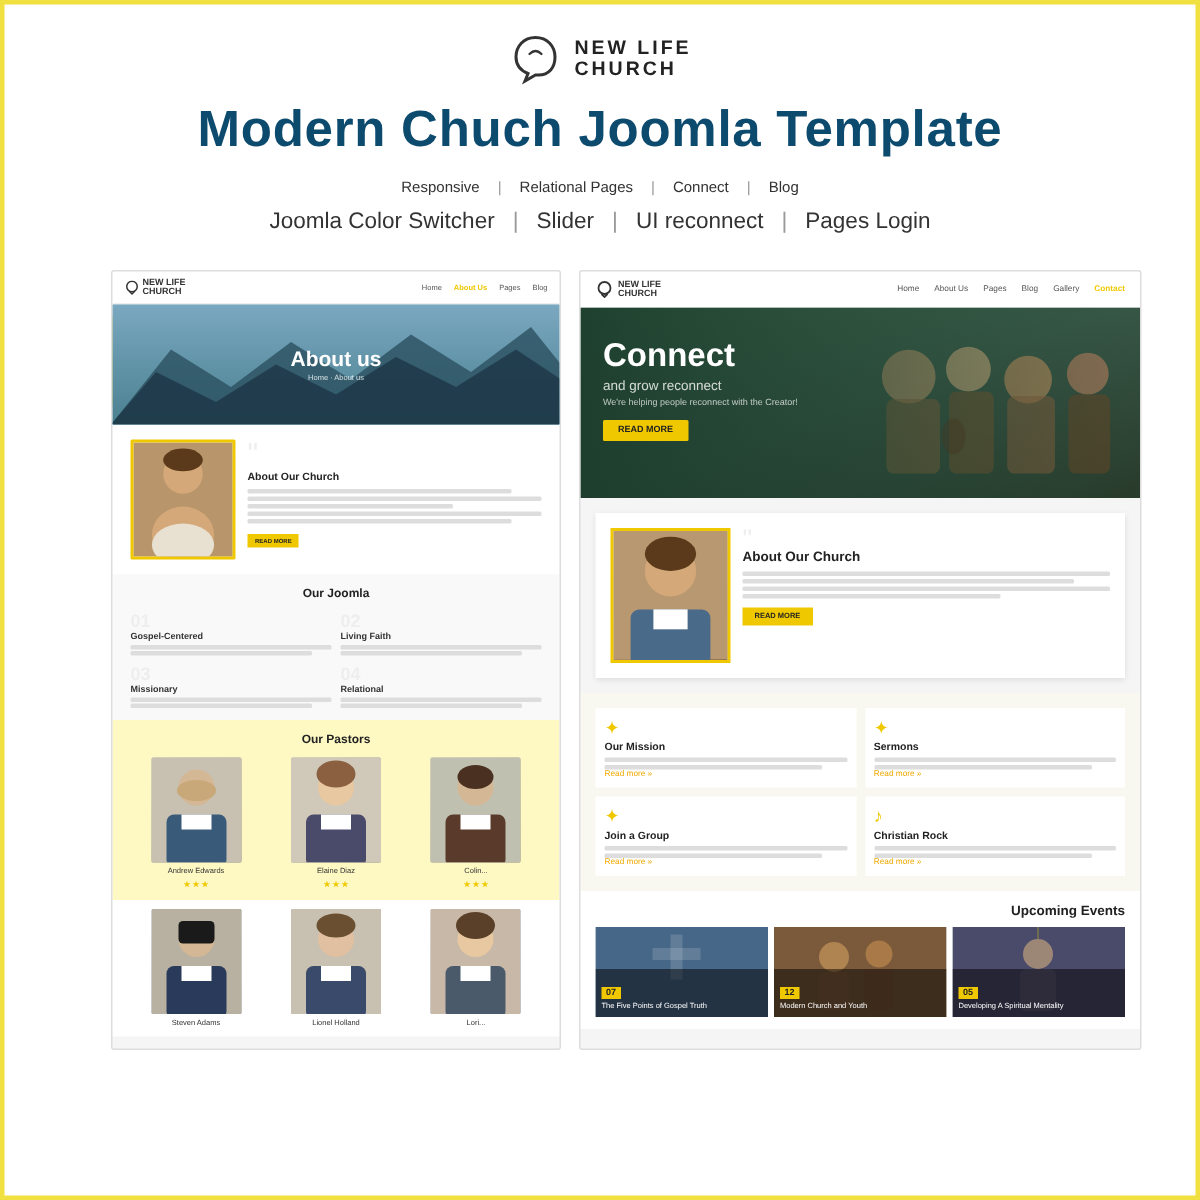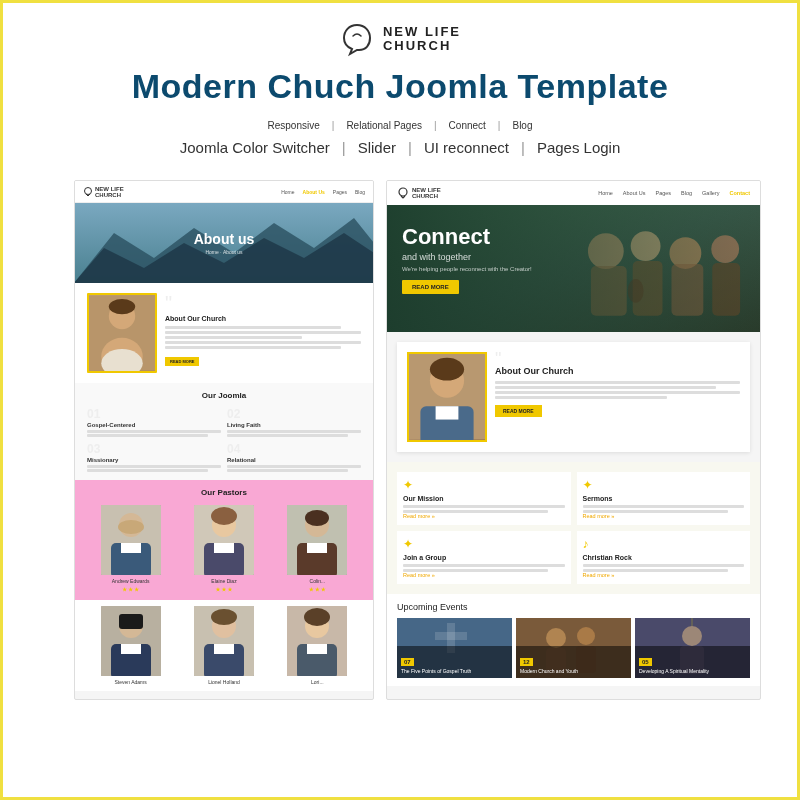--- a/index.html
+++ b/index.html
@@ -276,21 +276,21 @@
 
     .sc-value-desc {
       display: flex;
       flex-direction: column;
       gap: 1px;
     }
 
     
     .sc-pastors-section {
       padding: 8px 12px;
-      background: #f9a8d4;
+      background: #fef9c3;
     }
 
     .sc-pastors-grid {
       display: grid;
       grid-template-columns: 1fr 1fr 1fr;
       gap: 6px;
     }
 
     .sc-pastor-card {
       display: flex;
@@ -487,23 +487,23 @@
     }
 
     
     .sc-events-section {
       padding: 8px 10px;
       background: #fff;
     }
 
     .sc-events-title {
       font-size: 9px;
-      font-weight: 400;
+      font-weight: 700;
       color: #222;
-      text-align: left;
+      text-align: right;
       margin-bottom: 6px;
     }
 
     .sc-events-grid {
       display: grid;
       grid-template-columns: 1fr 1fr 1fr;
       gap: 4px;
     }
 
     .sc-event-card {
@@ -862,21 +862,21 @@
           <linearGradient id="heroOverlay" x1="0%" y1="0%" x2="100%" y2="0%">
             <stop offset="0%" style="stop-color:#1a3a2a; stop-opacity:0.9"></stop>
             <stop offset="50%" style="stop-color:#1a3a2a; stop-opacity:0.5"></stop>
             <stop offset="100%" style="stop-color:#1a3a2a; stop-opacity:0.1"></stop>
           </linearGradient>
           <rect width="375" height="135" fill="url(#heroOverlay)"></rect>
         </svg>
 
         <div style="position:absolute; left:15px; top:20px; z-index:3;">
           <div class="sc-connect-title">Connect</div>
-          <div class="sc-connect-subtitle">and with together</div>
+          <div class="sc-connect-subtitle">and grow reconnect</div>
           <div style="font-size:6px; color:rgba(255,255,255,0.7); margin-top:4px; max-width:130px;">We're helping people reconnect with the Creator!</div>
           <div class="sc-cta-btn">READ MORE</div>
         </div>
       </div>
 
       <div class="sc-about-card">
         <div class="sc-card-person">
           <svg viewBox="0 0 80 90" xmlns="http://www.w3.org/2000/svg">
             <rect width="80" height="90" fill="#b89870"></rect>
             <circle cx="40" cy="28" r="18" fill="#d4a878"></circle>

